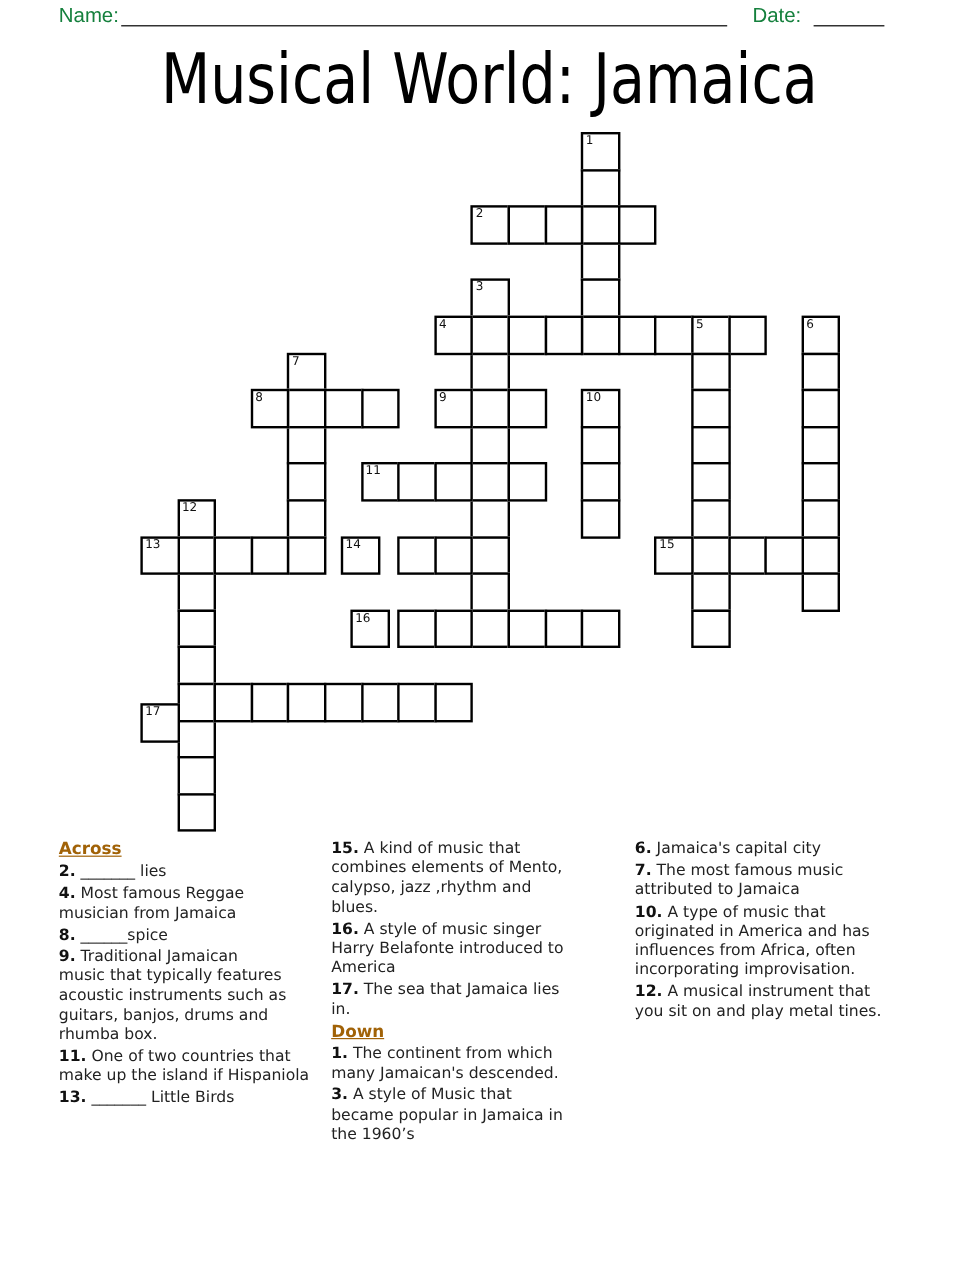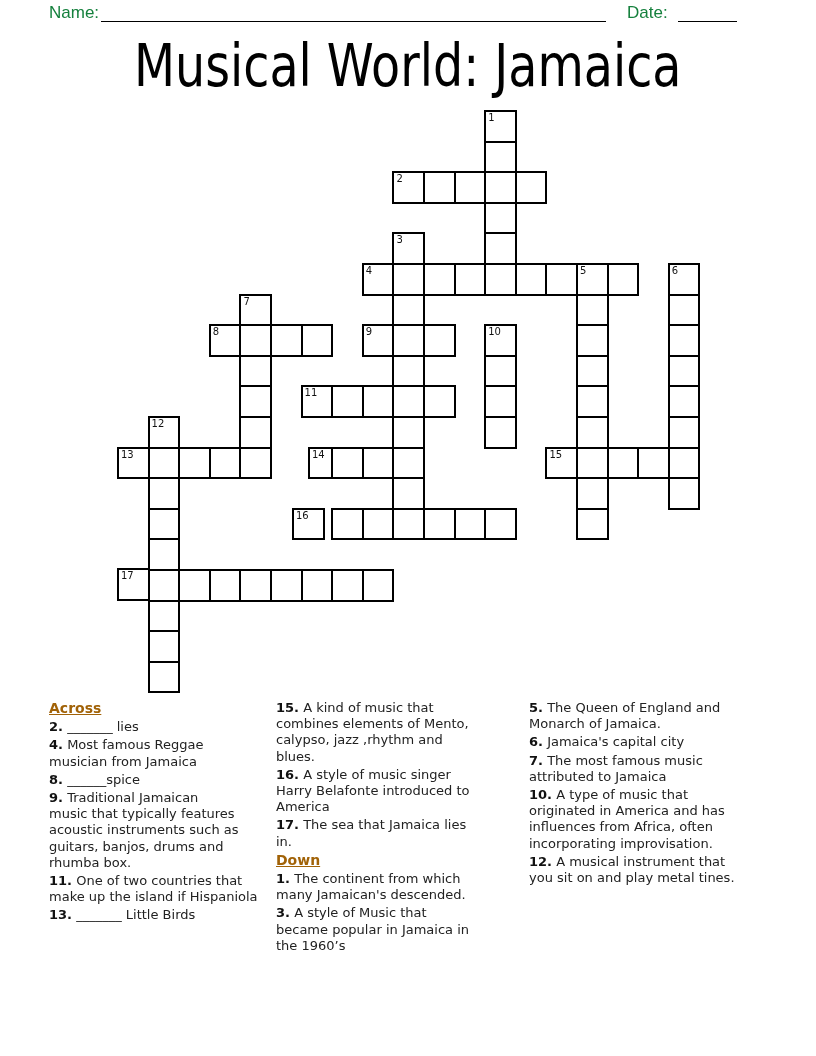--- a/index.html
+++ b/index.html
@@ -140,39 +140,39 @@
       <div class="cell" style="left: 30.6px; top: 428.4px;"></div>
       <div class="cell" style="left: 30.6px; top: 459px;"></div>
       <div class="cell" style="left: 30.6px; top: 489.6px;"></div>
       <div class="cell" style="left: 30.6px; top: 520.2px;"></div>
       <div class="cell" style="left: 30.6px; top: 550.8px;"></div>
       <div class="cell" style="left: 0px; top: 336.6px;">
         <span class="num">13</span>
       </div>
       <div class="cell" style="left: 61.2px; top: 336.6px;"></div>
       <div class="cell" style="left: 91.8px; top: 336.6px;"></div>
-      <div class="cell" style="left: 191px; top: 336.6px;">
+      <div class="cell" style="left: 167px; top: 336.6px;">
         <span class="num">14</span>
       </div>
       <div class="cell" style="left: 214.2px; top: 336.6px;"></div>
       <div class="cell" style="left: 244.8px; top: 336.6px;"></div>
       <div class="cell" style="left: 428.4px; top: 336.6px;">
         <span class="num">15</span>
       </div>
       <div class="cell" style="left: 489.6px; top: 336.6px;"></div>
       <div class="cell" style="left: 520.2px; top: 336.6px;"></div>
       <div class="cell" style="left: 175px; top: 397.8px;">
         <span class="num">16</span>
       </div>
       <div class="cell" style="left: 214.2px; top: 397.8px;"></div>
       <div class="cell" style="left: 244.8px; top: 397.8px;"></div>
       <div class="cell" style="left: 306px; top: 397.8px;"></div>
       <div class="cell" style="left: 336.6px; top: 397.8px;"></div>
       <div class="cell" style="left: 367.2px; top: 397.8px;"></div>
-      <div class="cell" style="left: 0px; top: 458px;">
+      <div class="cell" style="left: 0px; top: 476px;">
         <span class="num">17</span>
       </div>
       <div class="cell" style="left: 61.2px; top: 459px;"></div>
       <div class="cell" style="left: 91.8px; top: 459px;"></div>
       <div class="cell" style="left: 122.4px; top: 459px;"></div>
       <div class="cell" style="left: 153px; top: 459px;"></div>
       <div class="cell" style="left: 183.6px; top: 459px;"></div>
       <div class="cell" style="left: 214.2px; top: 459px;"></div>
       <div class="cell" style="left: 244.8px; top: 459px;"></div>
     </div>
@@ -203,22 +203,20 @@
       <div class="clue"><b>17.</b> <span class="txt">The sea that Jamaica lies
 in.</span></div>
       <div class="clue-header">Down</div>
       <div class="clue"><b>1.</b> <span class="txt">The continent from which
 many Jamaican's descended.</span></div>
       <div class="clue"><b>3.</b> <span class="txt">A style of Music that
 became popular in Jamaica in
 the 1960’s</span></div>
     </div>
   <div class="clue-col" id="clue-col-3">
-      <div class="clue"><b>5.</b> <span class="txt">The Queen of England and
-Monarch of Jamaica.</span></div>
       <div class="clue"><b>6.</b> <span class="txt">Jamaica's capital city</span></div>
       <div class="clue"><b>7.</b> <span class="txt">The most famous music
 attributed to Jamaica</span></div>
       <div class="clue"><b>10.</b> <span class="txt">A type of music that
 originated in America and has
 influences from Africa, often
 incorporating improvisation.</span></div>
       <div class="clue"><b>12.</b> <span class="txt">A musical instrument that
 you sit on and play metal tines.</span></div>
     </div>

